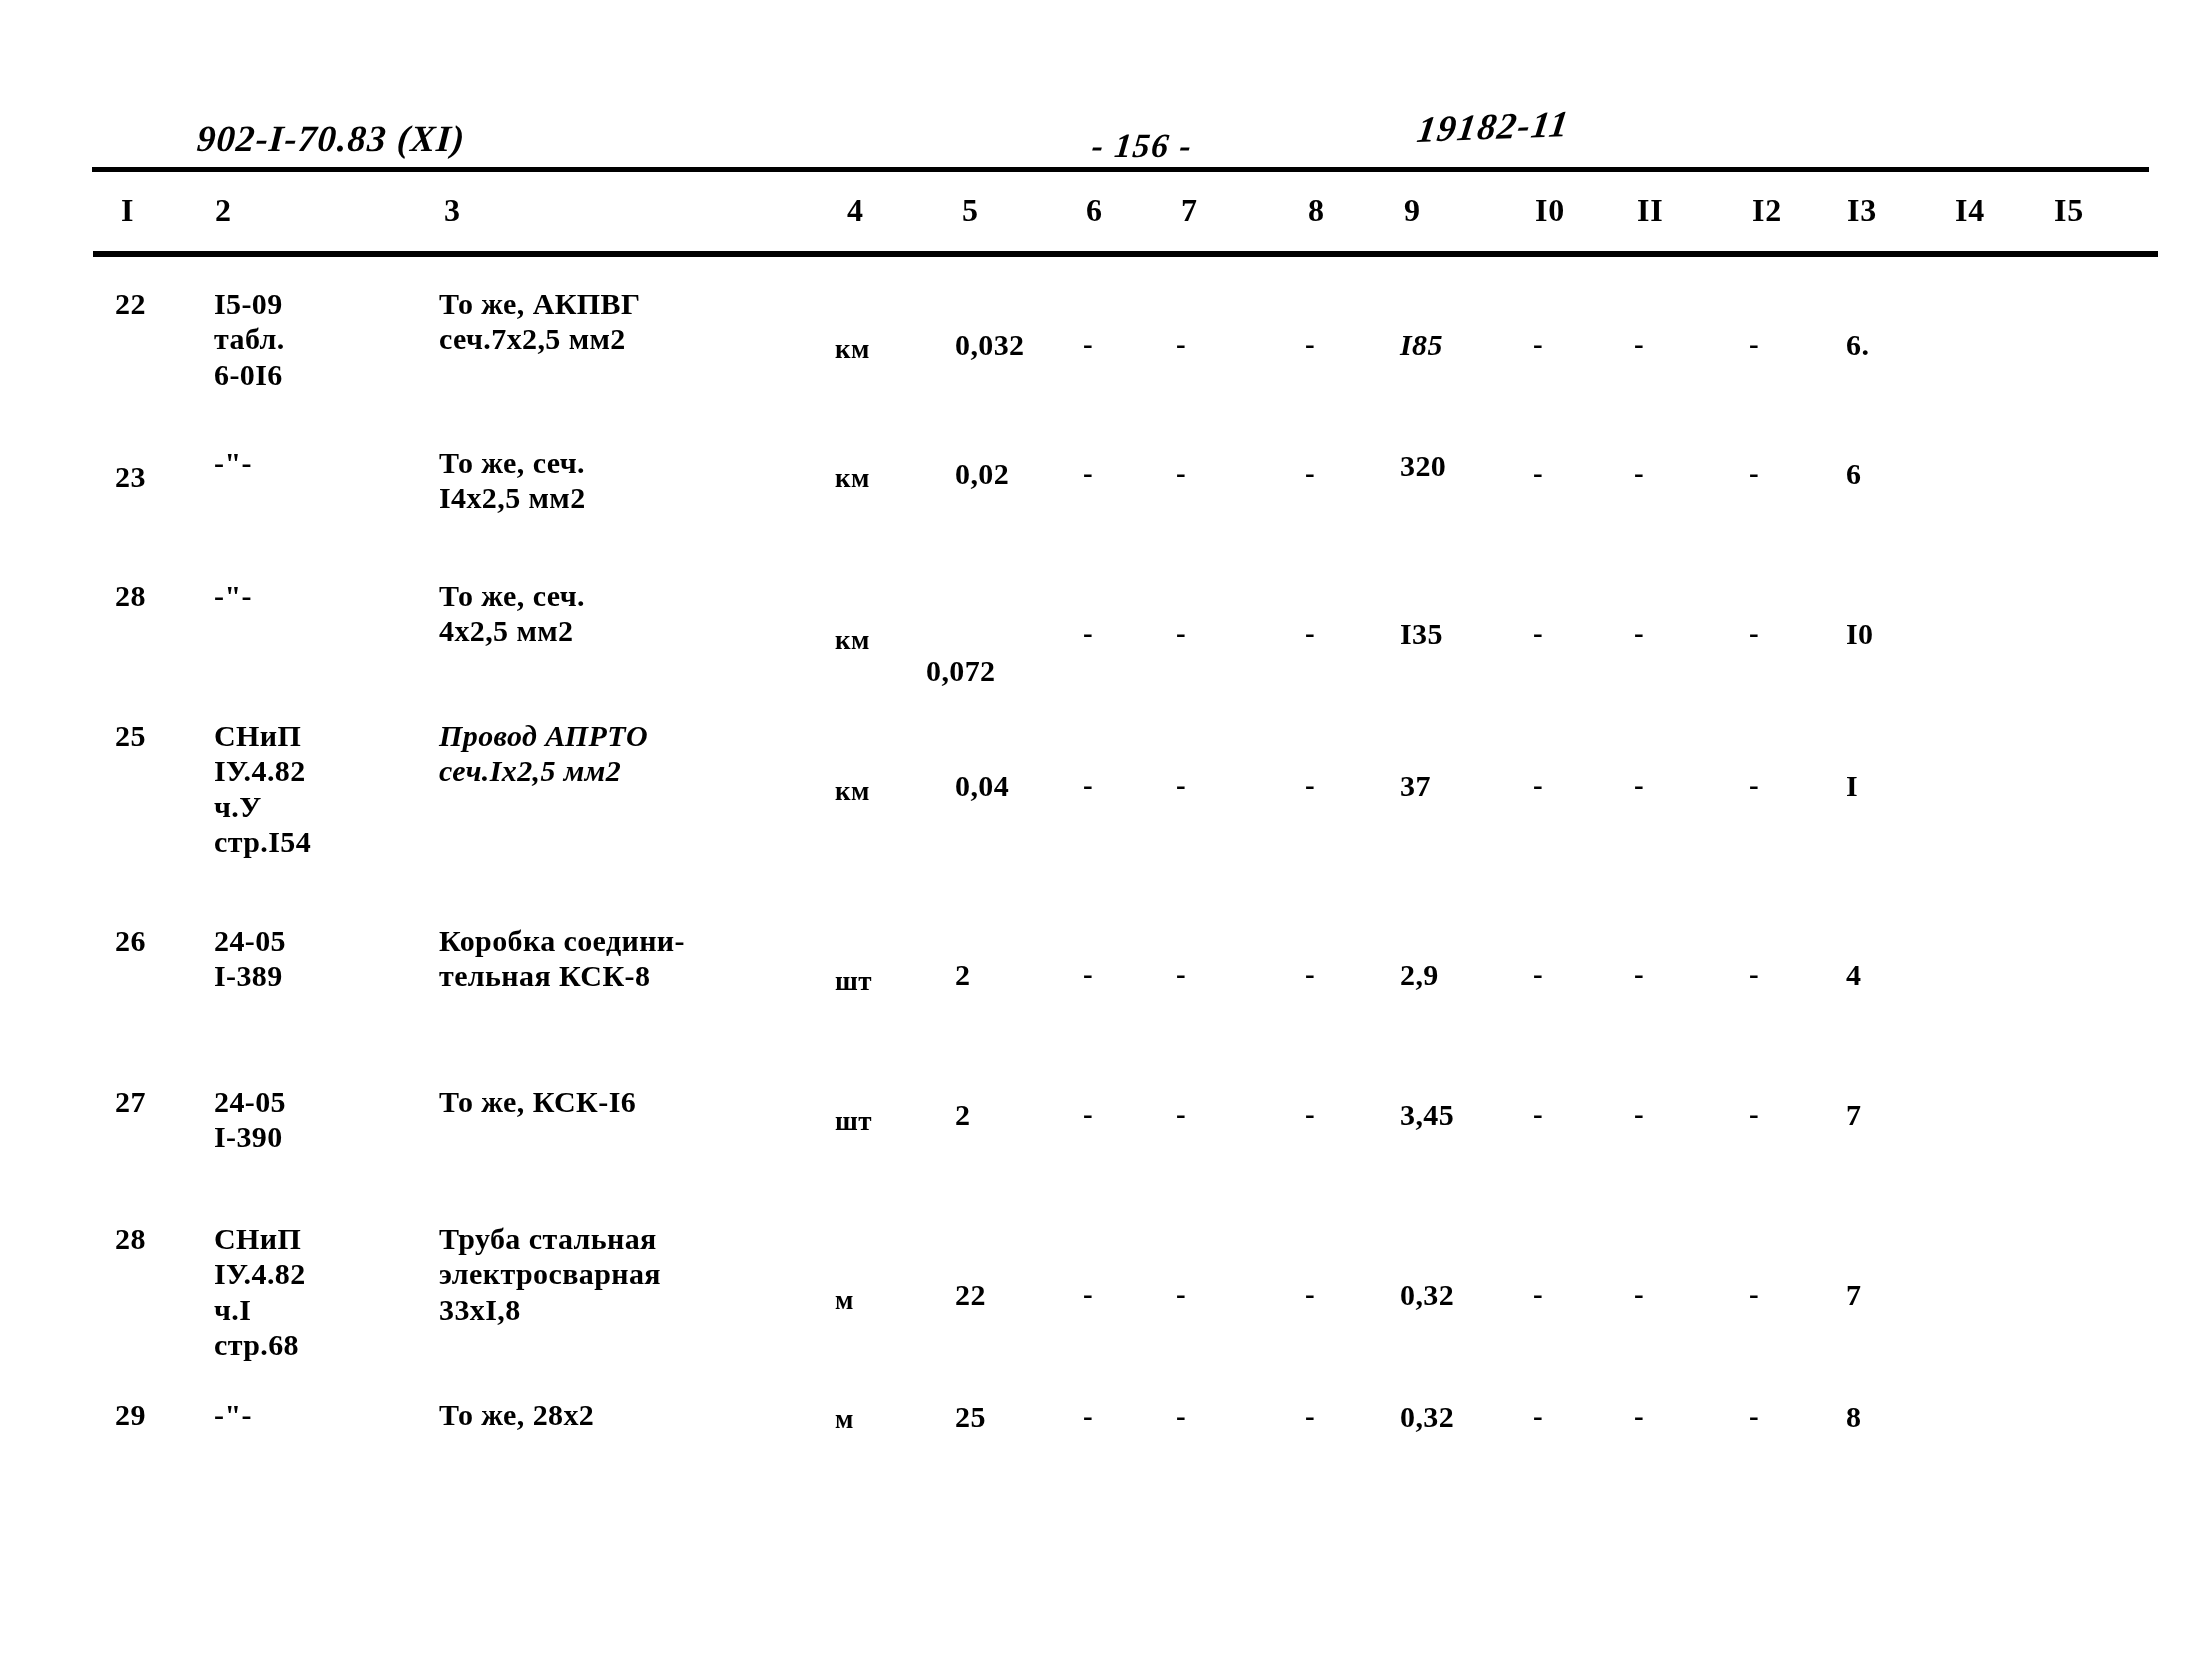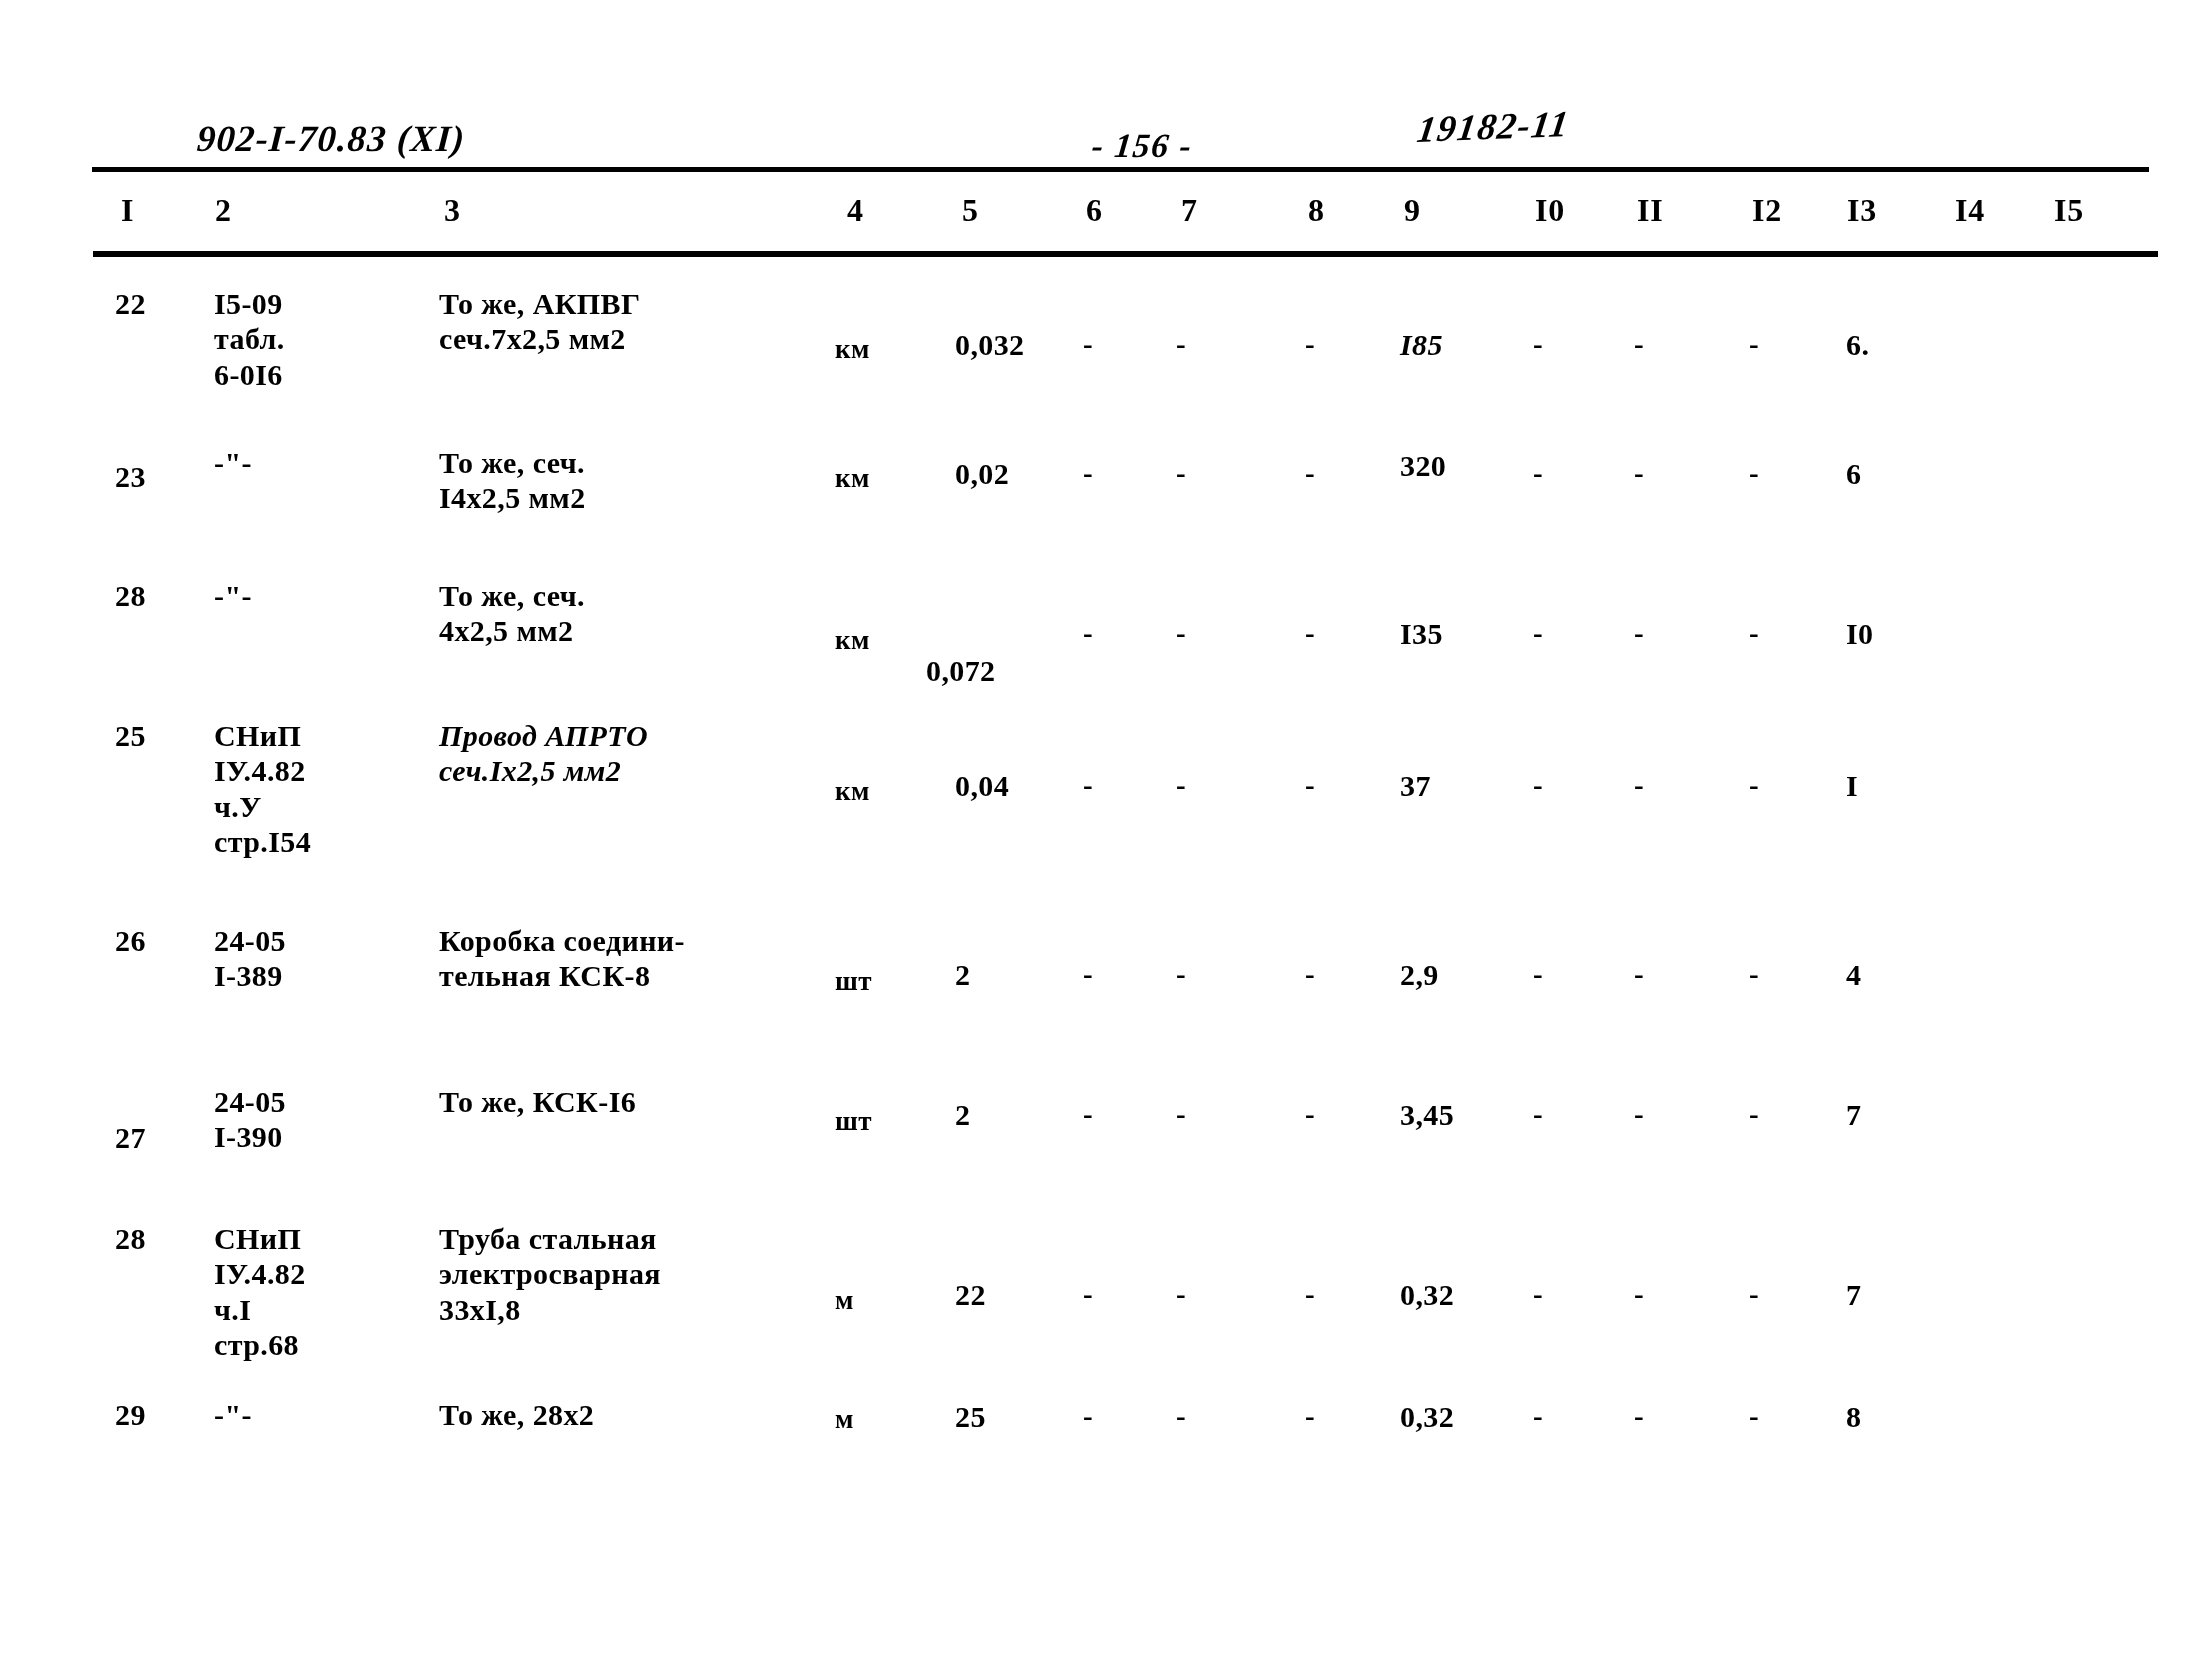--- a/index.html
+++ b/index.html
@@ -241,21 +241,21 @@
         <div class="cell num dash" style="left: 1305px; top: 957px;">-</div>
         <div class="cell num" style="left: 1400px; top: 957px;">2,9</div>
         <div class="cell num dash" style="left: 1533px; top: 957px;">-</div>
         <div class="cell num dash" style="left: 1634px; top: 957px;">-</div>
         <div class="cell num dash" style="left: 1749px; top: 957px;">-</div>
         <div class="cell num" style="left: 1846px; top: 957px;">4</div>
         <div class="cell num" style="left: 1953px; top: 957px;"></div>
         <div class="cell num" style="left: 2050px; top: 957px;"></div>
       </div>
       <div class="row">
-        <div class="cell " style="left: 115px; top: 1084px; margin-top: 36px;">27</div>
+        <div class="cell " style="left: 115px; top: 1084px;">27</div>
         <div class="cell " style="left: 214px; top: 1084px;">24-05
 I-390</div>
         <div class="cell " style="left: 439px; top: 1084px;">То же, КСК-I6</div>
         <div class="cell " style="left: 835px; top: 1106px; font-size: 27px;">шт</div>
         <div class="cell num" style="left: 955px; top: 1097px;">2</div>
         <div class="cell num dash" style="left: 1083px; top: 1097px;">-</div>
         <div class="cell num dash" style="left: 1176px; top: 1097px;">-</div>
         <div class="cell num dash" style="left: 1305px; top: 1097px;">-</div>
         <div class="cell num" style="left: 1400px; top: 1097px;">3,45</div>
         <div class="cell num dash" style="left: 1533px; top: 1097px;">-</div>

